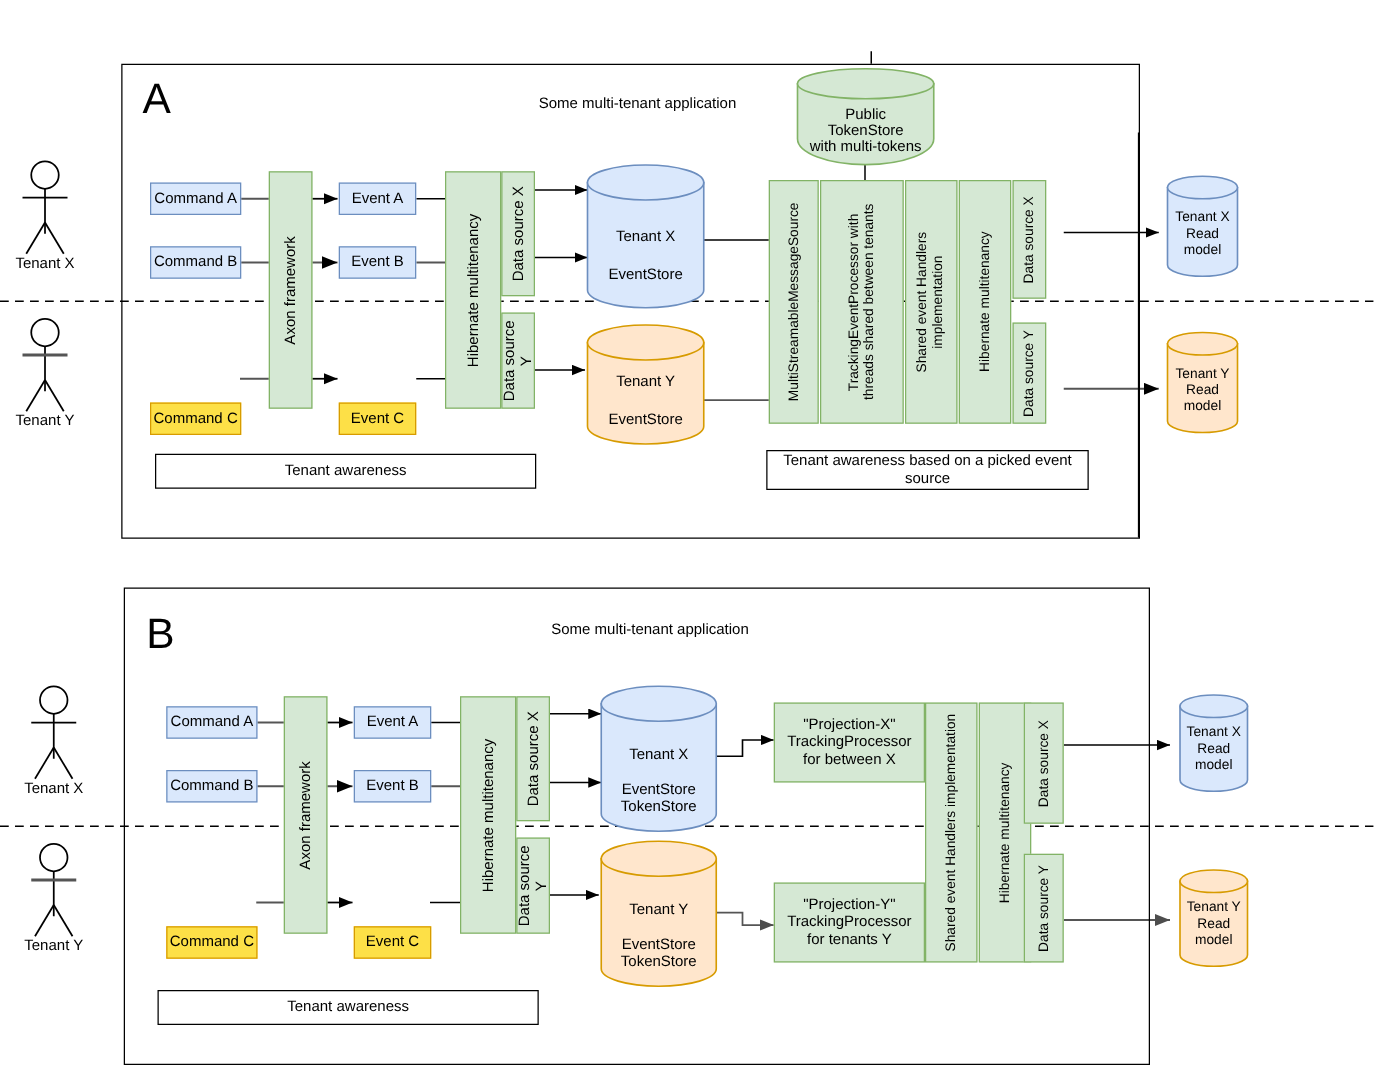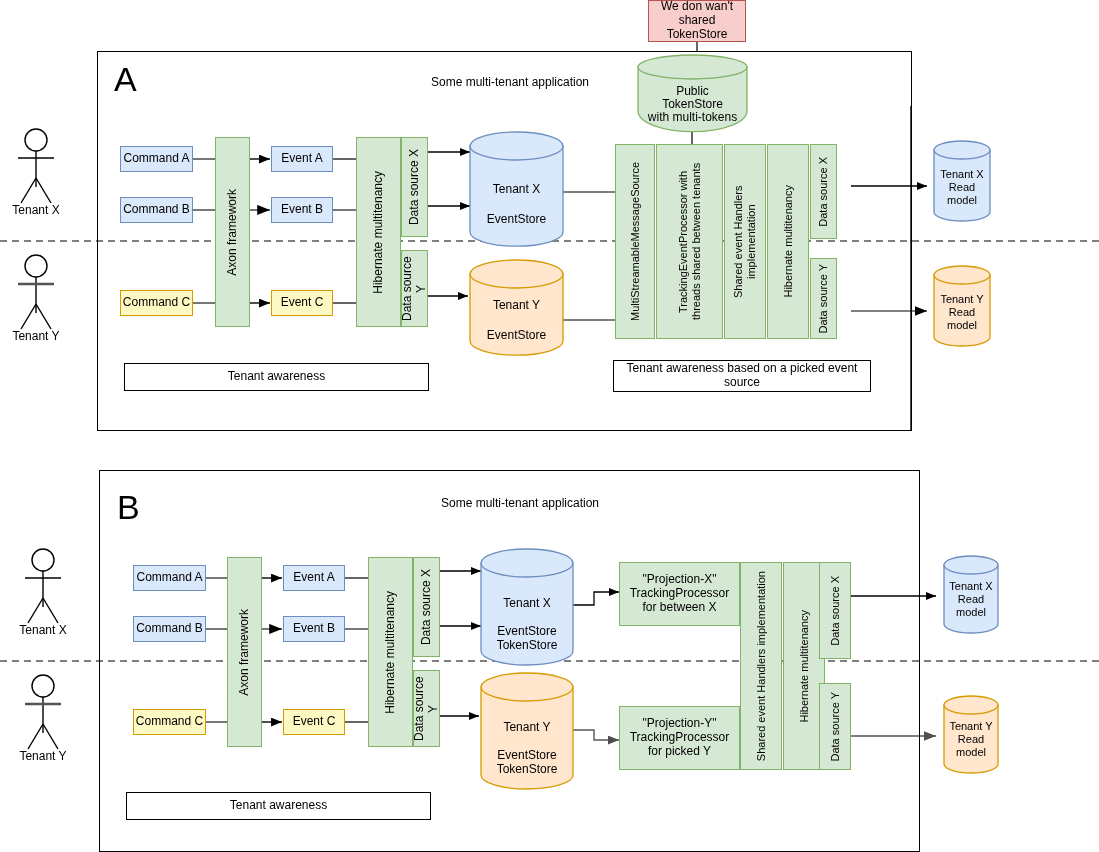--- a/index.html
+++ b/index.html
@@ -2,21 +2,21 @@
 <html><head>
 <meta charset="utf-8">
 <style>
   html,body{margin:0;padding:0;background:#ffffff;}
   body{font-family:"Liberation Sans",sans-serif;color:#000;}
   #stage{position:relative;width:1099px;height:852px;overflow:hidden;background:#fff;}
   .abs{position:absolute;box-sizing:border-box;}
   
   .box{position:absolute;box-sizing:border-box;display:flex;align-items:center;justify-content:center;text-align:center;line-height:1.15;}
   .blue{background:#dae8fc;border:1px solid #6c8ebf;}
-  .orange{background:#fef9c3;border:1px solid #d79b00;}
+  .orange{background:#fde047;border:1px solid #d79b00;margin-top:32px;}
   .green{background:#d5e8d4;border:1px solid #82b366;}
   .red{background:#f8cecc;border:1px solid #b85450;}
   .plain{background:#ffffff;border:1px solid #000000;}
   .outer{background:transparent;border:1px solid #000000;}
   .vert{writing-mode:vertical-rl;transform:rotate(180deg);}
   .t12{font-size:12px;}
   .t11{font-size:11px;}
   .bigletter{font-size:34px;font-weight:400;font-family:"Liberation Sans",sans-serif;}
   .lbl{position:absolute;font-size:12px;text-align:center;}
   svg.overlay{position:absolute;left:0;top:0;width:1099px;height:852px;pointer-events:none;}
@@ -233,21 +233,20 @@
   <div class="abs t11" style="left:934px;top:168px;width:56px;text-align:center;">Tenant X</div>
   <div class="abs t11" style="left:934px;top:181px;width:56px;text-align:center;">Read</div>
   <div class="abs t11" style="left:934px;top:194px;width:56px;text-align:center;">model</div>
   <div class="abs t11" style="left:934px;top:293px;width:56px;text-align:center;">Tenant Y</div>
   <div class="abs t11" style="left:934px;top:306px;width:56px;text-align:center;">Read</div>
   <div class="abs t11" style="left:934px;top:319px;width:56px;text-align:center;">model</div>
 
   <div class="box plain t12" style="left:124px;top:363px;width:305px;height:28px;">Tenant awareness</div>
   <div class="box plain t12" style="left:613px;top:360px;width:258px;height:32px;padding:0 4px;">Tenant awareness based on a picked event source</div>
 
-  <div class="box red t12" style="left:648px;top:0px;width:98px;height:42px;padding:0 3px;">We don wan't shared TokenStore</div>
 
   <div class="box outer" style="left:99px;top:470px;width:821px;height:382px;"></div>
   <div class="abs bigletter" style="left:117px;top:488px;">B</div>
   <div class="abs t12" style="left:340px;top:496px;width:360px;text-align:center;">Some multi-tenant application</div>
 
   <div class="box blue t12" style="left:133px;top:565px;width:73px;height:26px;">Command A</div>
   <div class="box blue t12" style="left:133px;top:616px;width:73px;height:26px;">Command B</div>
   <div class="box orange t12" style="left:133px;top:709px;width:73px;height:26px;">Command C</div>
 
   <div class="box green" style="left:227px;top:557px;width:35px;height:190px;">
@@ -276,21 +275,21 @@
   <div class="abs t12" style="left:481px;top:762px;width:92px;text-align:center;">TokenStore</div>
 
   <div class="box green" style="left:619px;top:562px;width:121px;height:64px;flex-direction:column;">
     <span class="t12">"Projection-X"</span>
     <span class="t12">TrackingProcessor</span>
     <span class="t12">for between X</span>
   </div>
   <div class="box green" style="left:619px;top:706px;width:121px;height:64px;flex-direction:column;">
     <span class="t12">"Projection-Y"</span>
     <span class="t12">TrackingProcessor</span>
-    <span class="t12">for picked Y</span>
+    <span class="t12">for tenants Y</span>
   </div>
 
   <div class="box green" style="left:740px;top:562px;width:42px;height:208px;padding:6px 0;">
     <span class="vert t11" style="max-height:196px;white-space:normal;text-align:center;">Shared event Handlers implementation</span>
   </div>
   <div class="box green" style="left:783px;top:562px;width:42px;height:208px;">
     <span class="vert t11">Hibernate multitenancy</span>
   </div>
   <div class="box green" style="left:819px;top:562px;width:32px;height:97px;">
     <span class="vert t11">Data source X</span>

